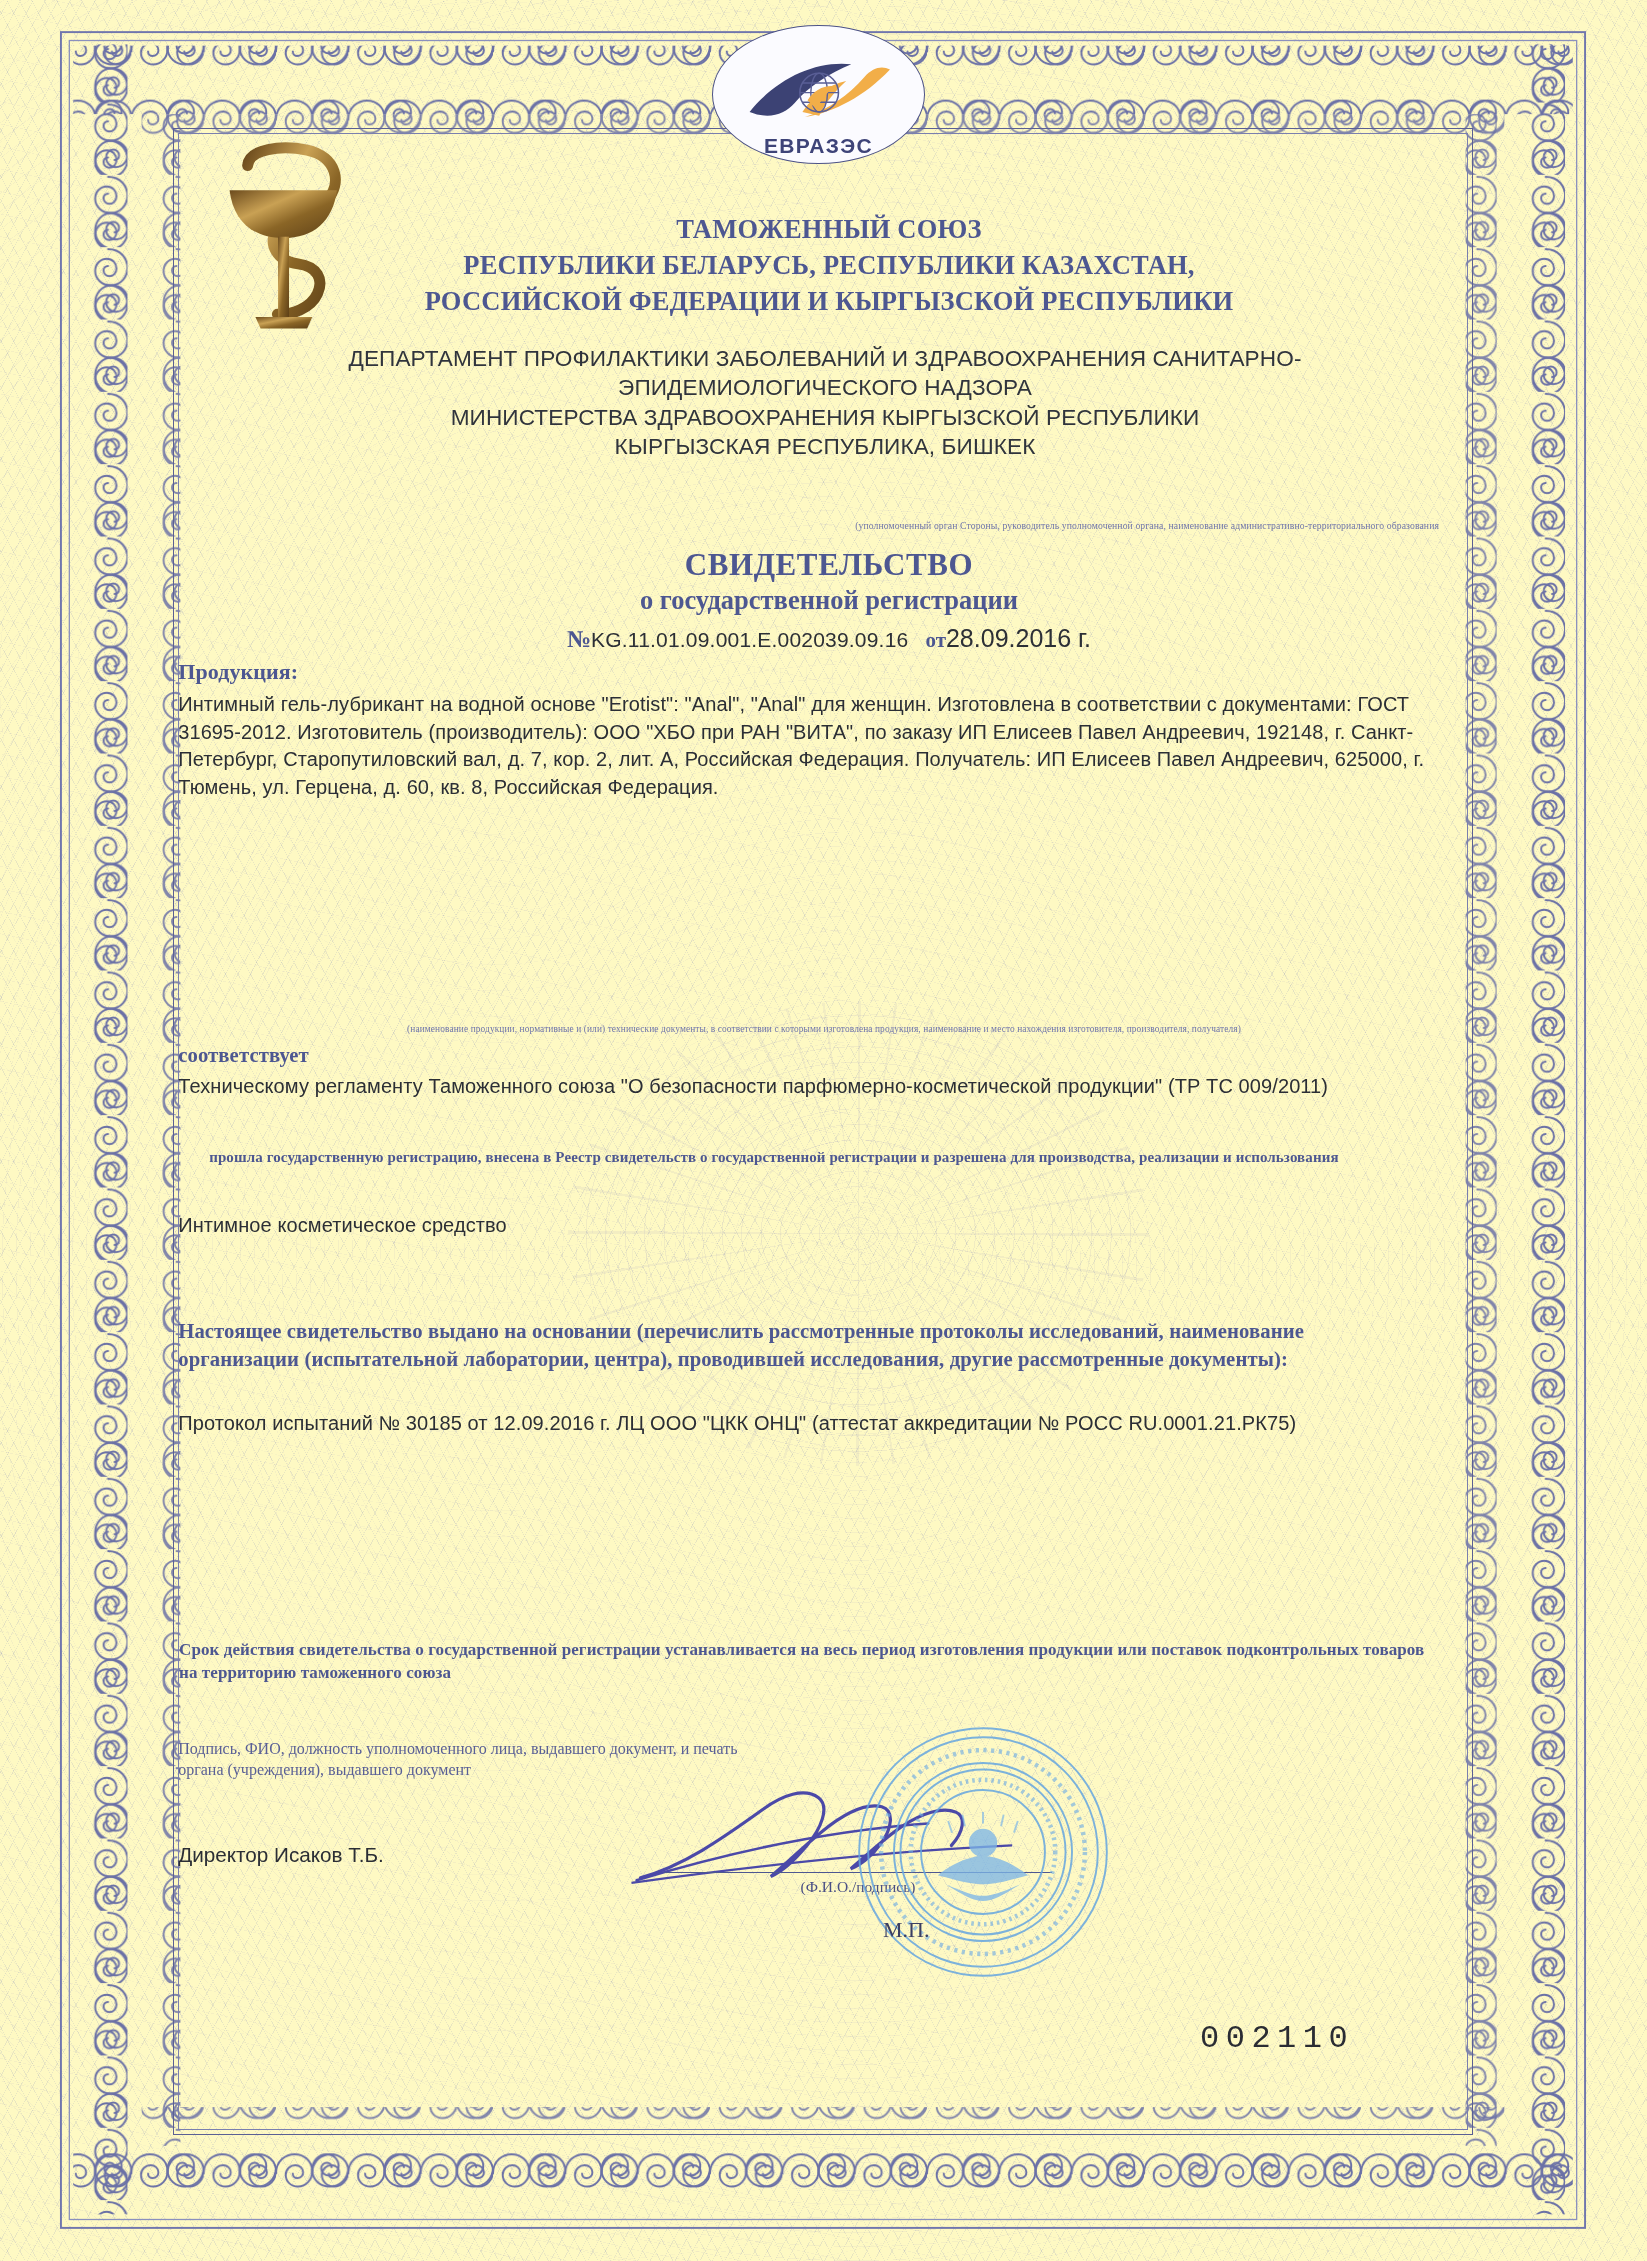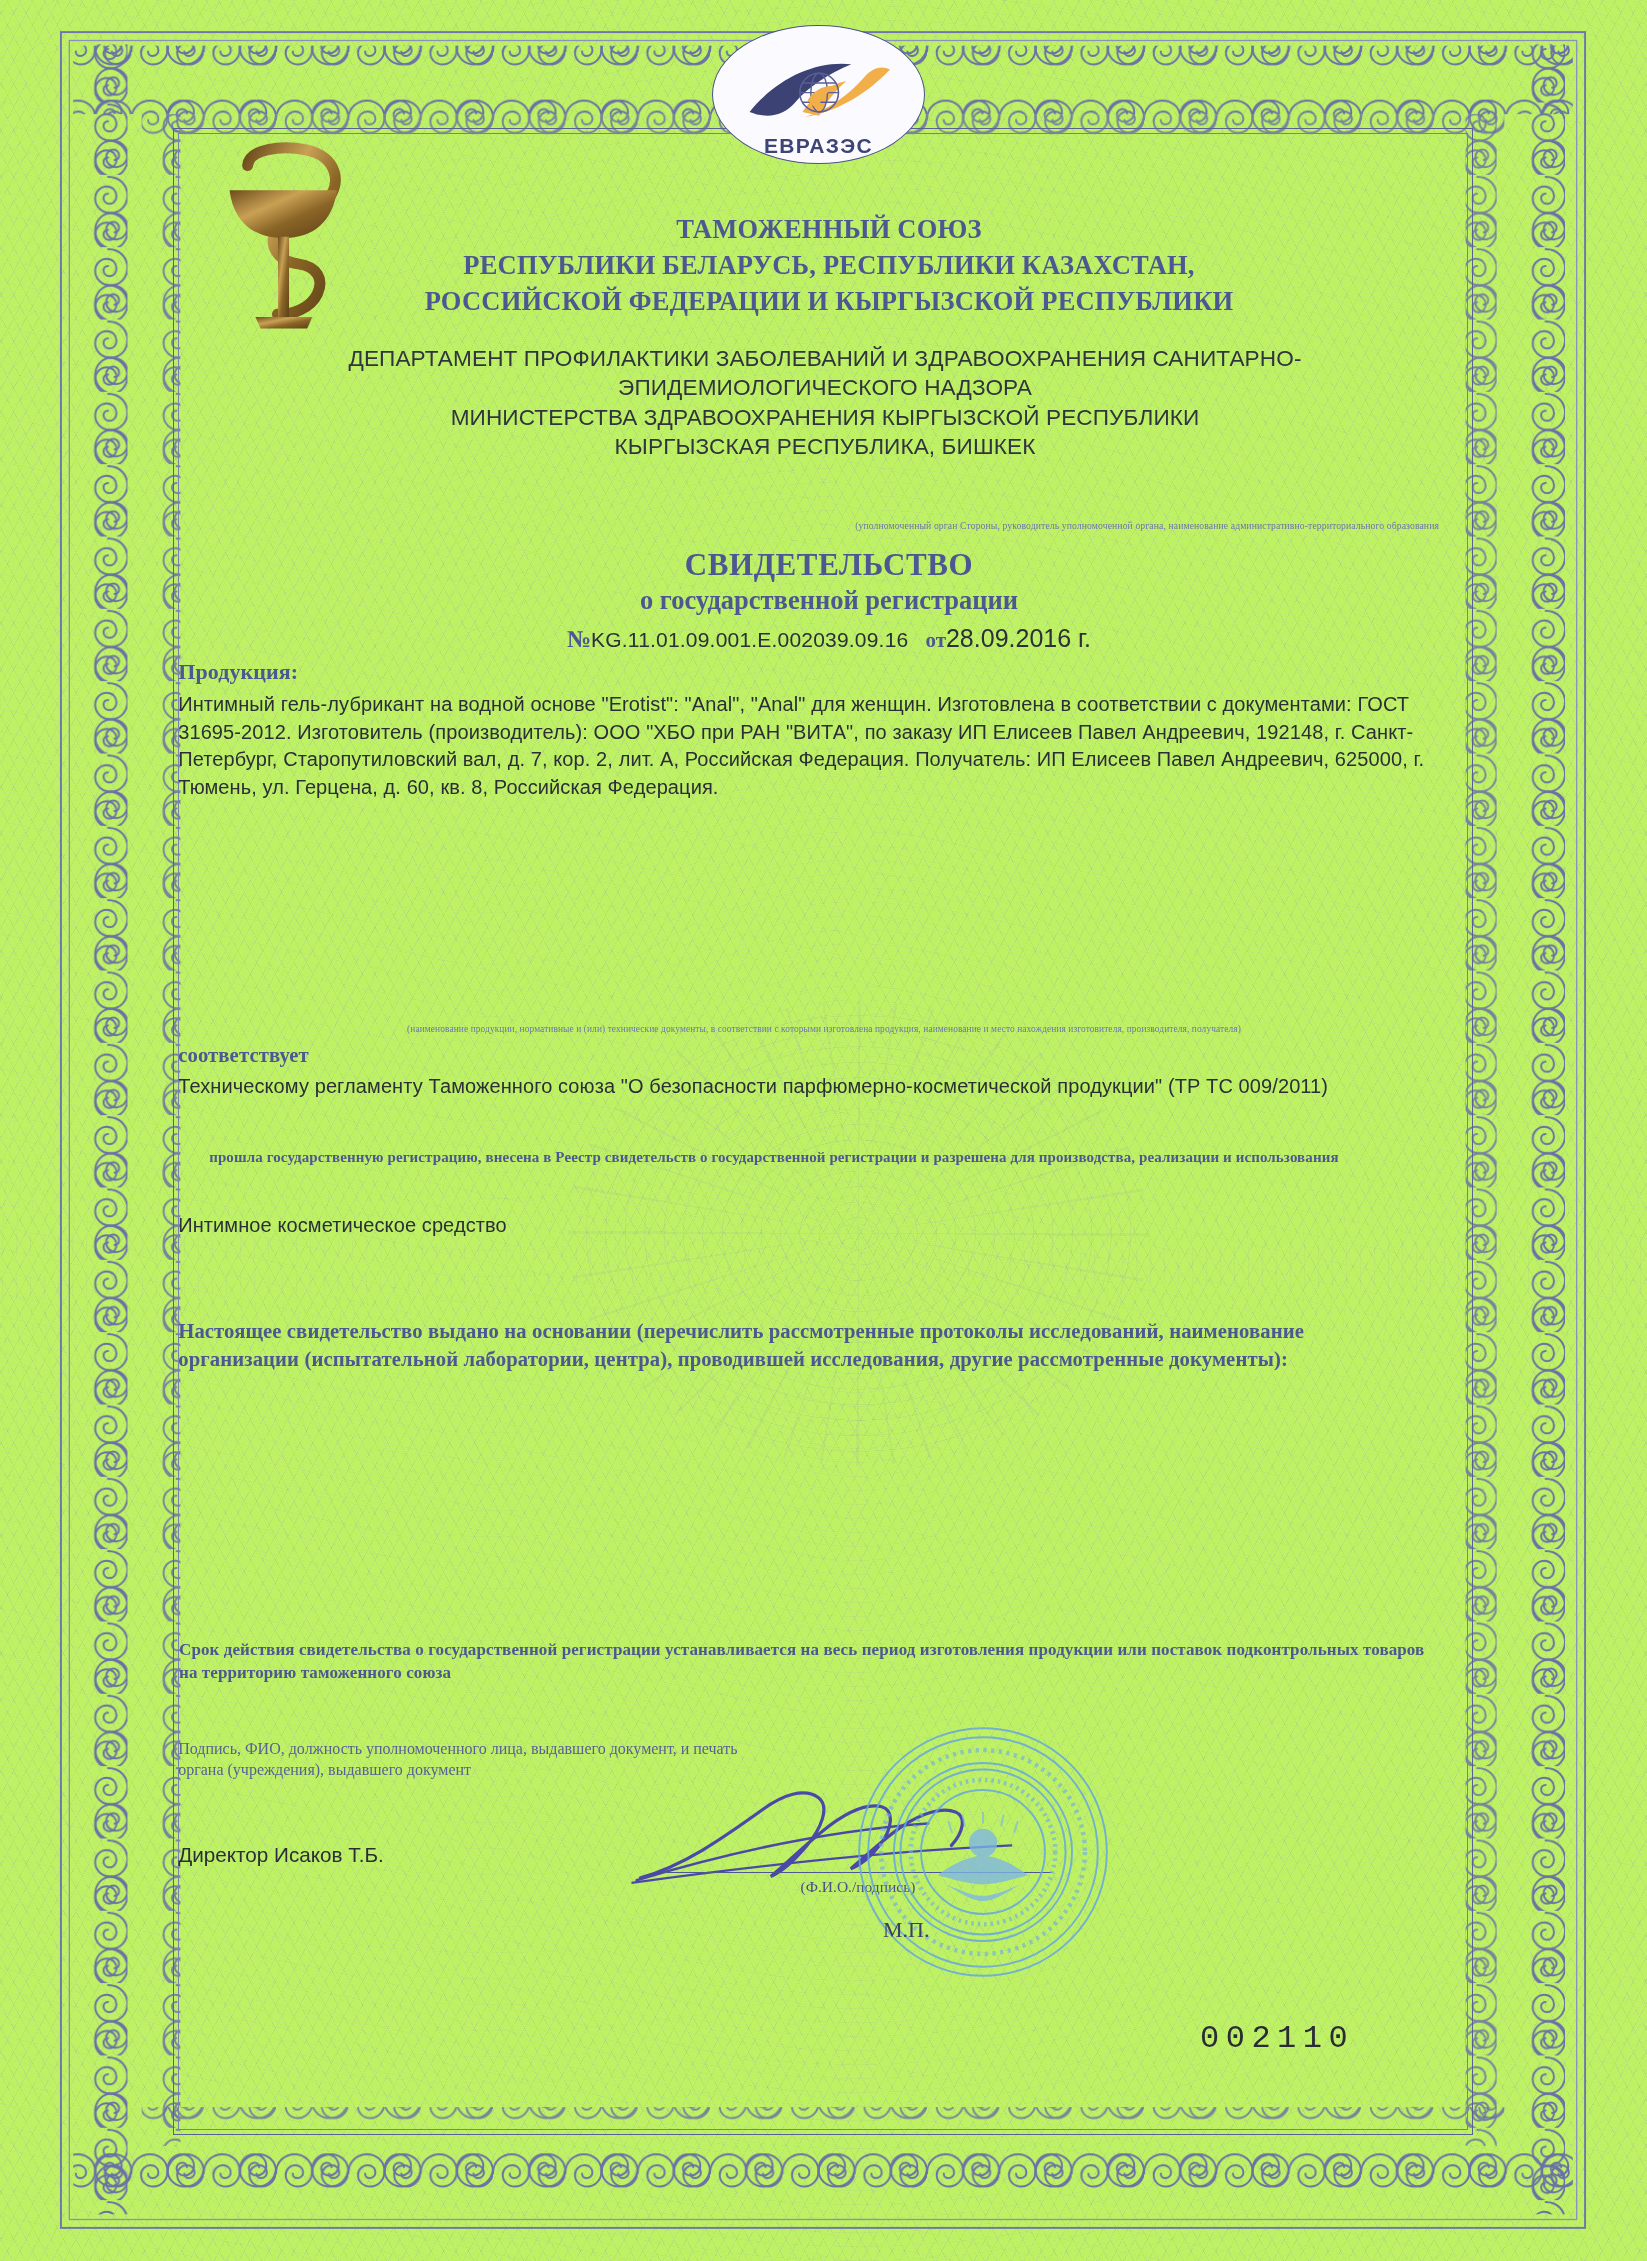--- a/index.html
+++ b/index.html
@@ -8,21 +8,21 @@
     background: #ffffff;
   }
   body {
     font-family: "Liberation Sans", sans-serif;
   }
 
   #page {
     position: relative;
     width: 1647px;
     height: 2261px;
-    background: #bef264;
+    background: #fef9c3;
     overflow: hidden;
   }
 
   
   .guilloche {
     position: absolute;
     inset: 0;
     background-image:
       repeating-linear-gradient(62deg, rgba(120,130,185,.17) 0 0.6px, transparent 0.6px 11px),
       repeating-linear-gradient(-62deg, rgba(120,130,185,.17) 0 0.6px, transparent 0.6px 11px),
@@ -459,20 +459,21 @@
 
     <div class="caption cap2">(наименование продукции, нормативные и (или) технические документы, в соответствии с которыми изготовлена продукция, наименование и место нахождения изготовителя, производителя, получателя)</div>
 
     <div class="blue-head lbl-sootv">соответствует</div>
     <div class="body-text sootv-body">Техническому регламенту Таможенного союза "О безопасности парфюмерно-косметической продукции" (ТР ТС 009/2011)</div>
 
     <div class="blue-head passed-head">прошла государственную регистрацию, внесена в Реестр свидетельств о государственной регистрации и разрешена для производства, реализации и использования</div>
     <div class="body-text passed-body">Интимное косметическое средство</div>
 
     <div class="blue-head basis-head">Настоящее свидетельство выдано на основании (перечислить рассмотренные протоколы исследований, наименование организации (испытательной лаборатории, центра), проводившей исследования, другие рассмотренные документы):</div>
+    <div class="body-text basis-body">Протокол испытаний № 30185 от 12.09.2016 г. ЛЦ ООО "ЦКК ОНЦ" (аттестат аккредитации № РОСС RU.0001.21.РК75)</div>
 
     <div class="blue-head validity-head">Срок действия свидетельства о государственной регистрации устанавливается на весь период изготовления продукции или поставок подконтрольных товаров на территорию таможенного союза</div>
 
     <div class="sign-caption">Подпись, ФИО, должность уполномоченного лица, выдавшего документ, и печать органа (учреждения), выдавшего документ</div>
 
     <div class="director">Директор Исаков Т.Б.</div>
 
     <svg class="signature" viewBox="0 0 620 230">
       <g fill="none" stroke="#4b49a8" stroke-width="5" stroke-linecap="round">
         <path d="M24,168 C90,150 150,108 214,62 C244,40 278,28 300,44 C318,58 304,92 282,118

